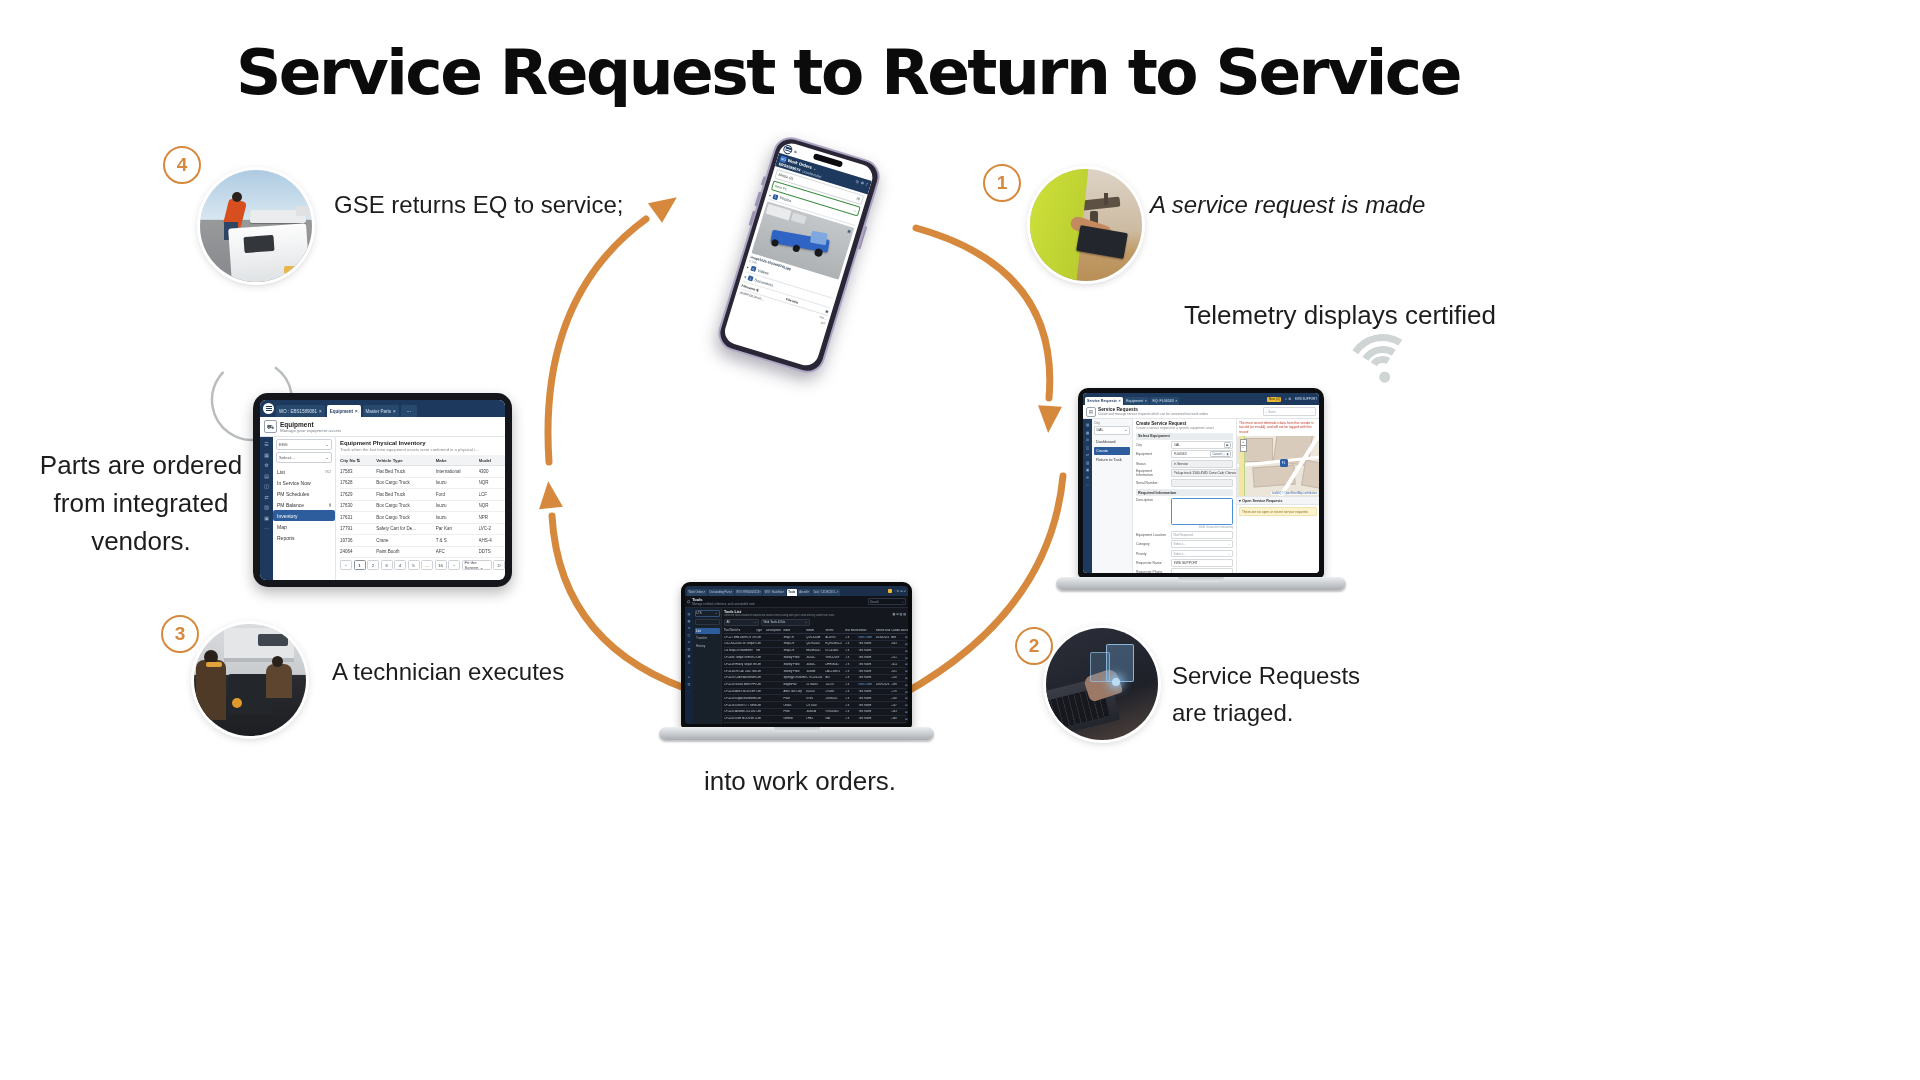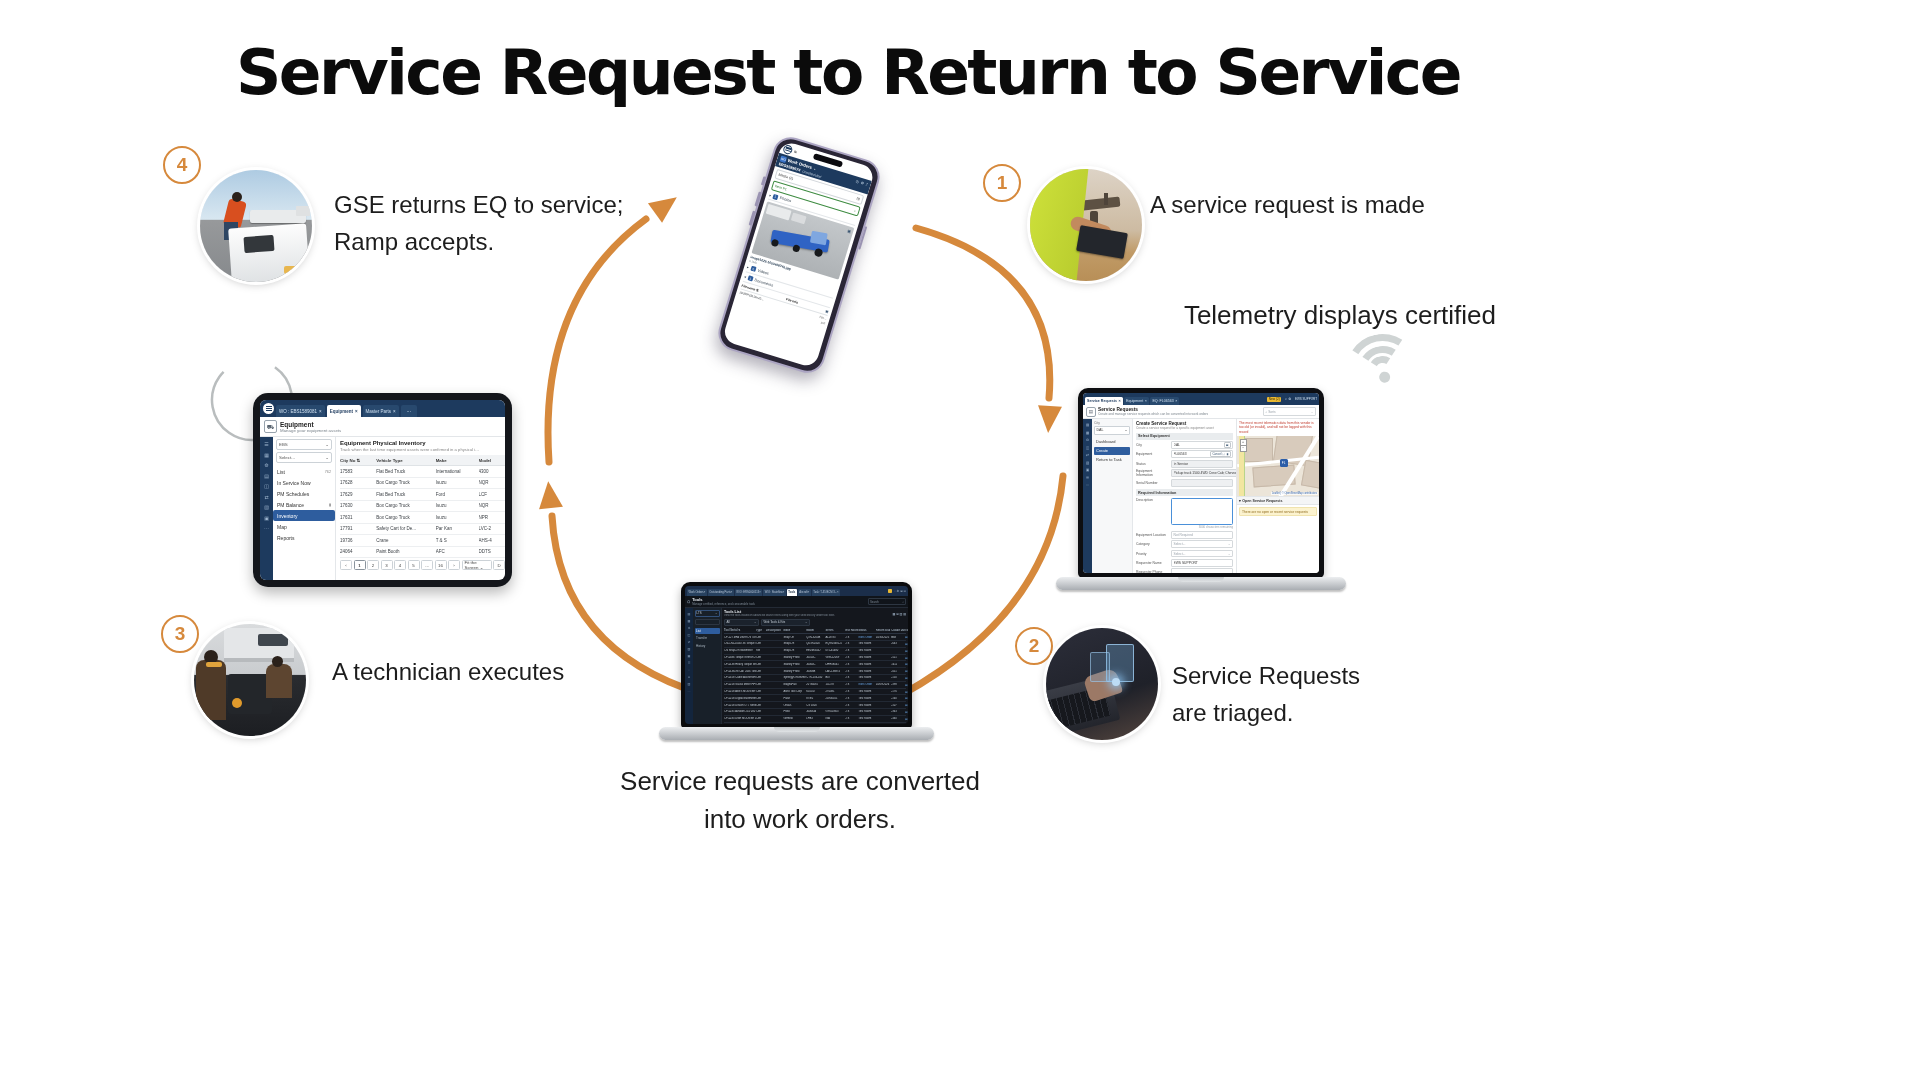--- a/index.html
+++ b/index.html
@@ -164,38 +164,41 @@
     <div style="left:50px;top:40px;width:56px;height:13px;background:#e9ebec;border-radius:2px;box-shadow:0 1px 1px rgba(0,0,0,.3);"></div>
     <div style="left:96px;top:36px;width:14px;height:10px;background:#dfe1e2;border-radius:1px;"></div>
     <div style="left:26px;top:30px;width:18px;height:26px;background:#d84f1f;border-radius:4px 4px 2px 2px;transform:rotate(14deg);"></div>
     <div style="left:32px;top:22px;width:10px;height:10px;background:#2a211b;border-radius:50%;"></div>
     <div style="left:24px;top:52px;width:14px;height:18px;background:#2e4663;"></div>
     <div style="left:30px;top:56px;width:78px;height:56px;background:linear-gradient(#fdfdfd,#dfe2e4);border-radius:3px;transform:rotate(-4deg);"></div>
     <div style="left:44px;top:66px;width:30px;height:16px;background:#33373b;border-radius:2px;transform:rotate(-4deg);"></div>
     <div style="left:84px;top:96px;width:22px;height:8px;background:#e8b64e;border-radius:2px;"></div>
   </div>
 
-  <div class="abs steptext" style="left:1150px;top:186px;">
+  <div class="abs steptext" style="left:1150px;top:186px;font-style:italic;">
     <div>A service request is made</div>
   </div>
   <div class="abs steptext" style="left:1172px;top:657px;">
     <div>Service Requests</div>
       <div>are triaged.</div>
   </div>
   <div class="abs steptext" style="left:332px;top:653px;">
     <div>A technician executes</div>
   </div>
   <div class="abs steptext" style="left:334px;top:186px;">
     <div>GSE returns EQ to service;</div>
-      <div>Ramp accepts.</div>
   </div>
 
   <div class="abs bigcap" style="left:1150px;top:296px;width:346px;text-align:right;">Telemetry displays certified</div>
+  <div class="abs bigcap" style="left:36px;top:446px;width:210px;text-align:center;">
+    <div>Parts are ordered</div>
+      <div>from integrated</div>
+      <div>vendors.</div>
+  </div>
   <div class="abs bigcap" style="left:560px;top:762px;width:480px;text-align:center;">
-    <div>Service requests are converted</div>
       <div>into work orders.</div>
   </div>
 
   <div class="abs wifi">
     <i style="left:0;top:0;width:58px;height:58px;"></i>
     <i style="left:12px;top:12px;width:34px;height:34px;"></i>
     <i style="left:22px;top:22px;width:14px;height:14px;"></i>
     <i class="dot"></i>
   </div>
 

